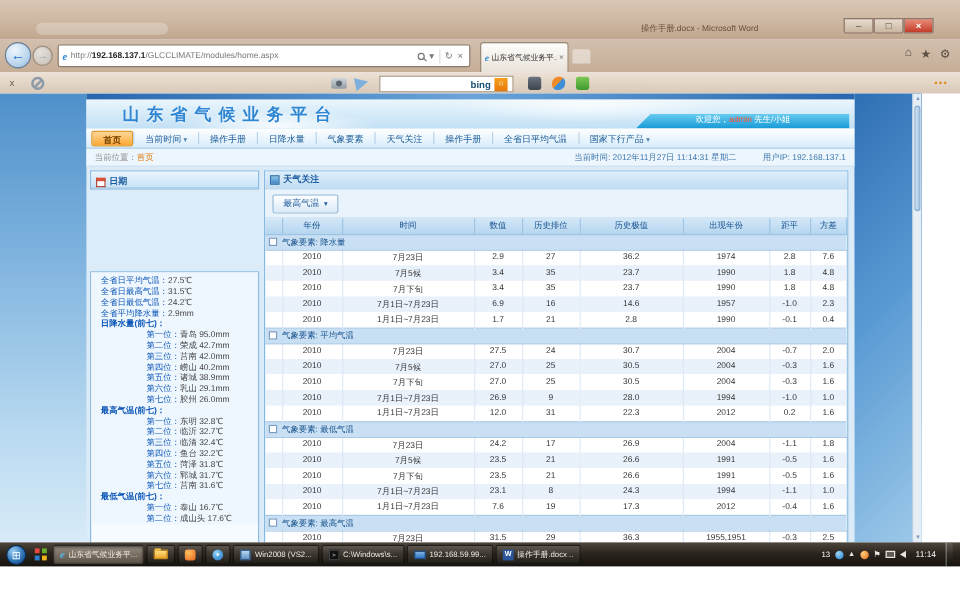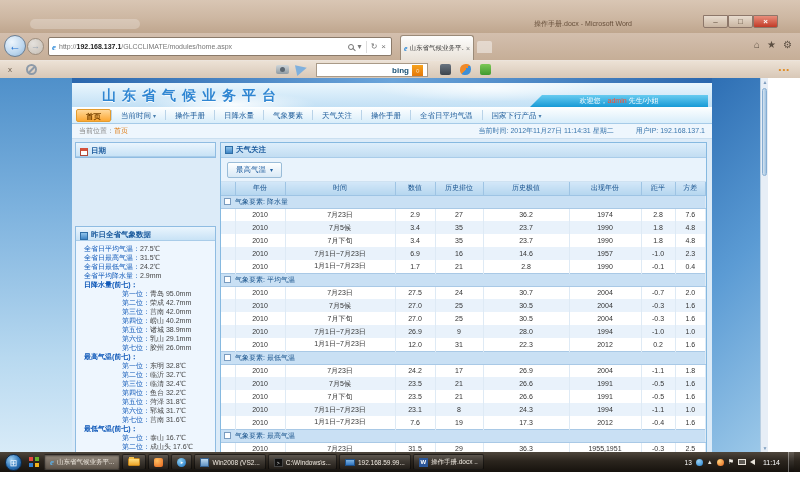--- a/index.html
+++ b/index.html
@@ -270,24 +270,20 @@
       <div class="content">
 
         <div class="panel date">
           <div class="panel-hd">
             <span class="cal-ico"></span>
             <span>日期</span>
           </div>
         </div>
 
         <div class="panel weather">
-          <div class="panel-hd">
-            <span class="pg-ico"></span>
-            <span>昨日全省气象数据</span>
-          </div>
           <div class="bd">
             <div id="weather-summary">
                 <div class="w-row"><span class="lbl">全省日平均气温：</span><span class="val">27.5℃</span></div>
                 <div class="w-row"><span class="lbl">全省日最高气温：</span><span class="val">31.5℃</span></div>
                 <div class="w-row"><span class="lbl">全省日最低气温：</span><span class="val">24.2℃</span></div>
                 <div class="w-row"><span class="lbl">全省平均降水量：</span><span class="val">2.9mm</span></div>
               </div>
             <div id="weather-sections">
                 <div class="sec-title">日降水量(前七)：</div>
                 <div class="r-row"><span class="rank">第一位：</span><span class="sval">青岛 95.0mm</span></div>

